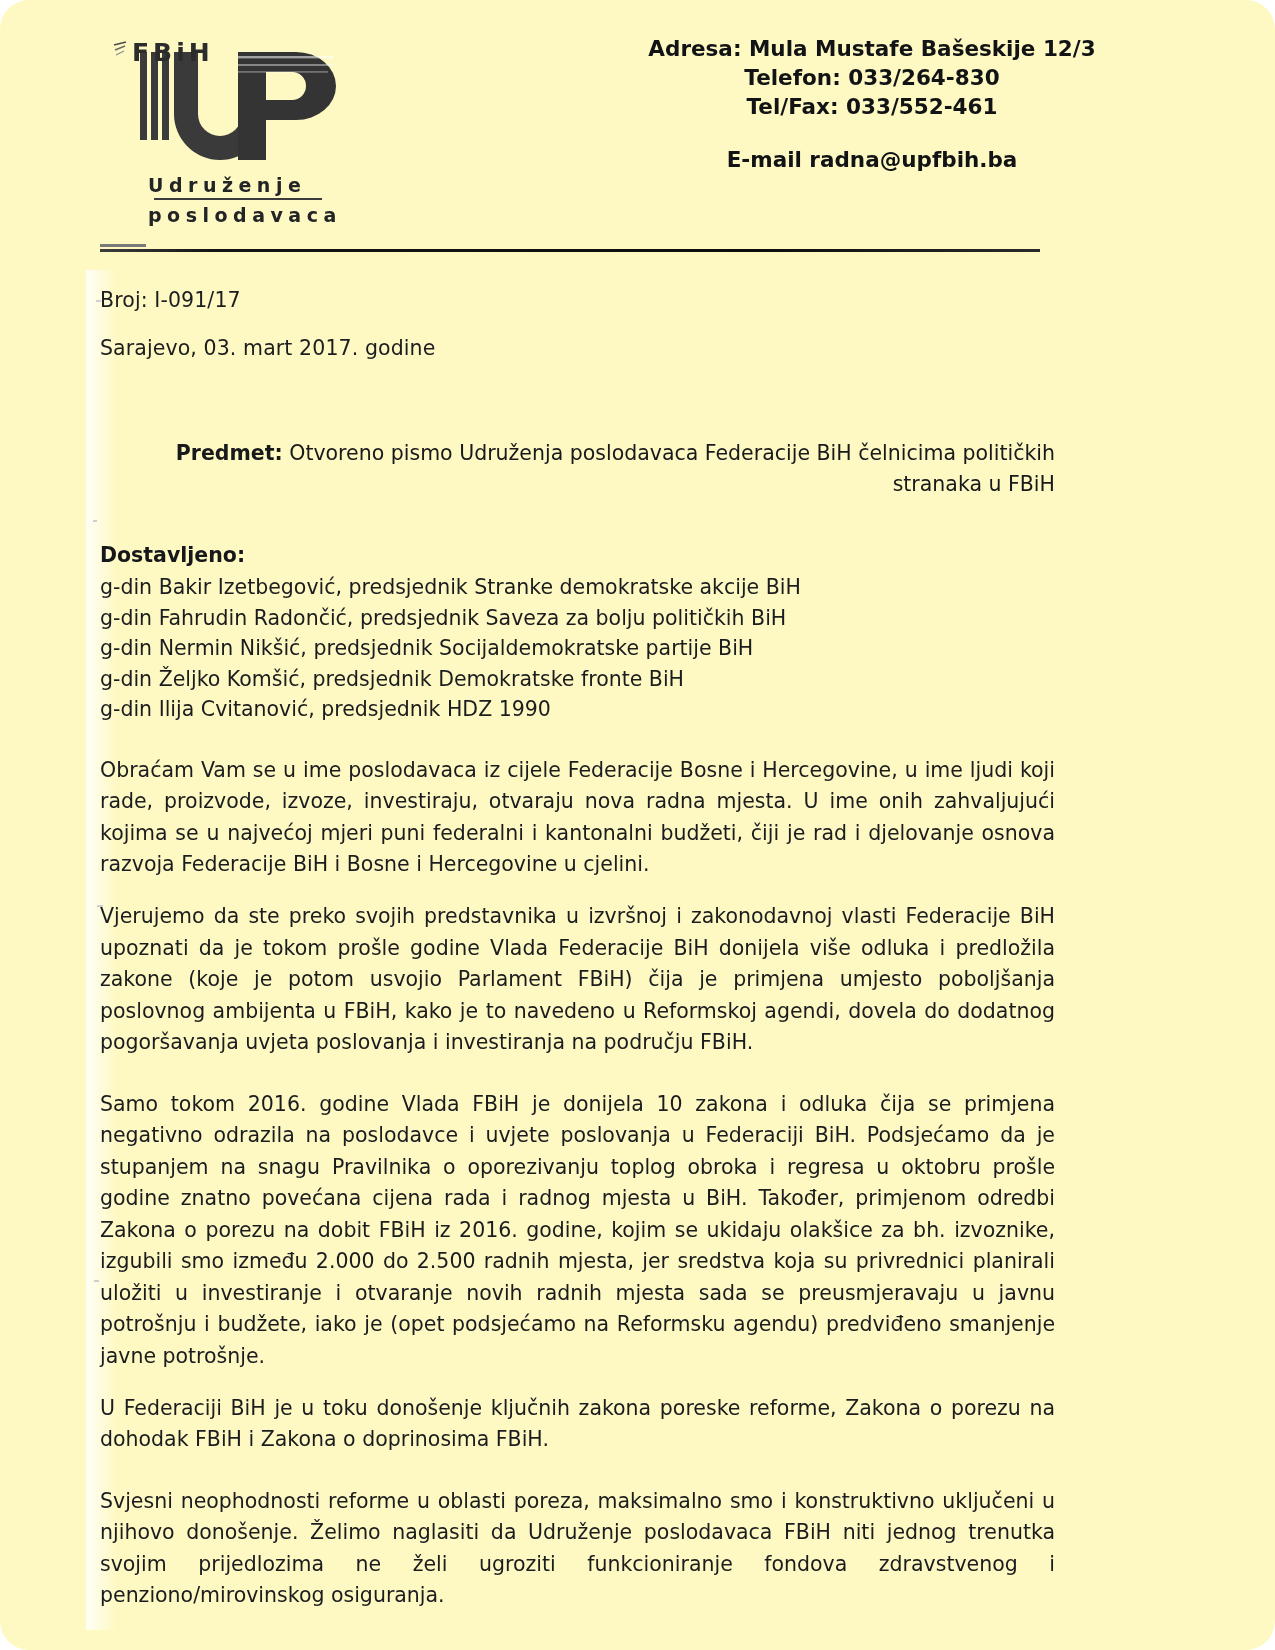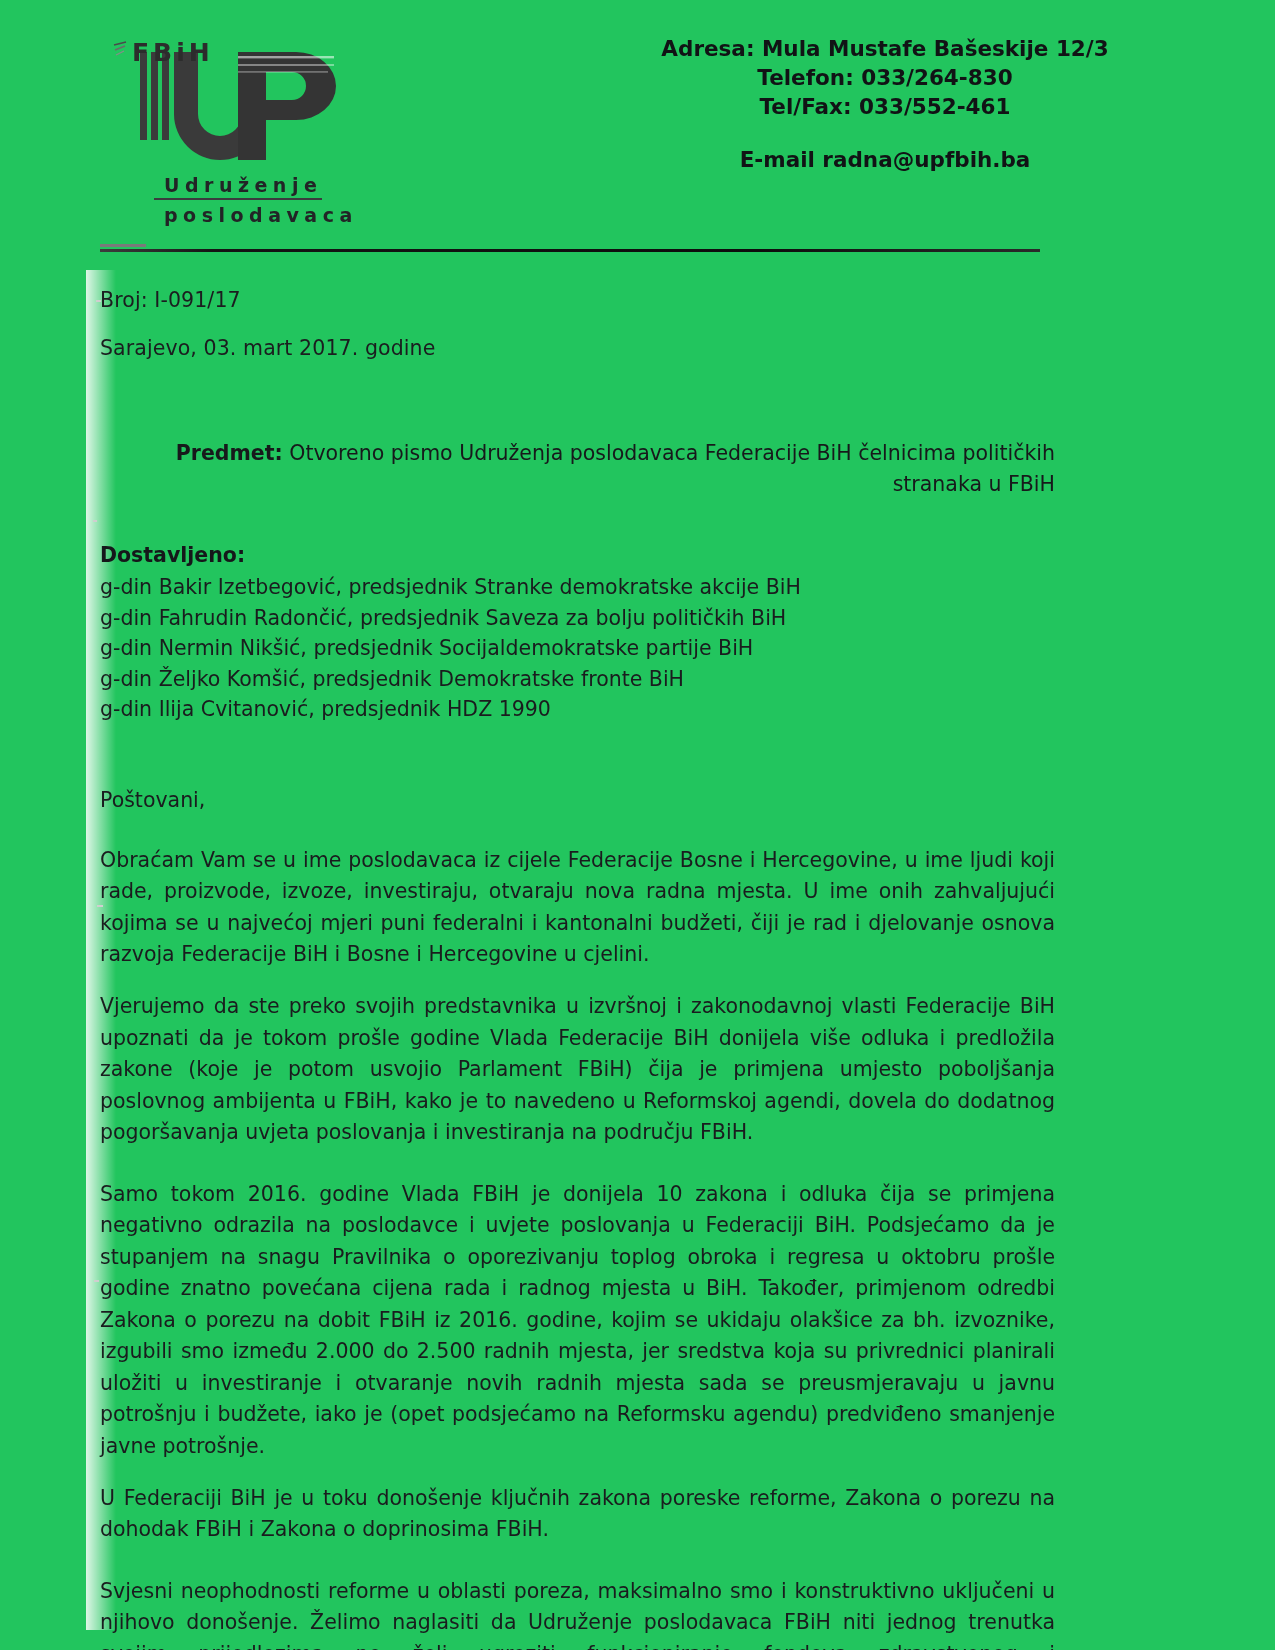--- a/index.html
+++ b/index.html
@@ -13,21 +13,22 @@
     height: 1650px;
     position: relative;
     overflow: hidden;
     font-family: "DejaVu Sans", "Liberation Sans", sans-serif;
     color: #16181a;
     -webkit-font-smoothing: antialiased;
   }
   .page {
     position: absolute;
     inset: 0;
-    background: #22c55e;
+    background: #fef9c3;
+    border-radius: 29px;
   }
 
   
   .letterhead {
     position: absolute;
     top: 18px;
     left: 0;
     width: 1275px;
     height: 210px;
   }
@@ -60,42 +61,42 @@
   .logo-mark {
     position: absolute;
     left: 30px;
     top: 18px;
     width: 220px;
     height: 125px;
     z-index: 2;
   }
   .logo-word1, .logo-word2 {
     position: absolute;
-    left: 60px;
+    left: 44px;
     font-family: "DejaVu Sans", "Liberation Sans", sans-serif;
     font-size: 19px;
     font-weight: 700;
     letter-spacing: 5.5px;
     color: #222426;
     white-space: nowrap;
   }
   .logo-word1 { top: 148px; }
   .logo-word2 { top: 178px; }
   .logo-underline {
     position: absolute;
     left: 50px;
     top: 172px;
     width: 168px;
     height: 2px;
     background: #3a3c3e;
   }
 
   .contact-block {
     position: absolute;
-    left: 625px;
+    left: 612px;
     top: 16px;
     width: 520px;
     text-align: center;
     font-family: "DejaVu Sans", "Liberation Sans", sans-serif;
     font-weight: 700;
     font-size: 21.5px;
     line-height: 29px;
     color: #111315;
   }
   .contact-block .spaced {
@@ -259,21 +260,20 @@
 
     <div class="dostavljeno-head">Dostavljeno:</div>
     <ul class="recipients">
       <li>g-din Bakir Izetbegović, predsjednik Stranke demokratske akcije BiH</li>
       <li>g-din  Fahrudin Radončić, predsjednik Saveza za bolju političkih BiH</li>
       <li>g-din Nermin Nikšić, predsjednik Socijaldemokratske partije BiH</li>
       <li>g-din Željko Komšić, predsjednik Demokratske fronte BiH</li>
       <li>g-din  Ilija Cvitanović, predsjednik HDZ 1990</li>
     </ul>
 
-    <div class="salutation">Poštovani,</div>
 
     <p class="para">Obraćam  Vam se u ime poslodavaca iz cijele Federacije Bosne i Hercegovine, u ime ljudi koji rade, proizvode, izvoze, investiraju, otvaraju nova radna mjesta. U ime onih zahvaljujući kojima se u najvećoj mjeri puni federalni i kantonalni budžeti, čiji je rad i djelovanje osnova razvoja Federacije BiH i Bosne i Hercegovine u cjelini.</p>
     <p class="para tight">Vjerujemo da ste preko svojih predstavnika u izvršnoj i zakonodavnoj vlasti Federacije BiH upoznati da je tokom prošle godine Vlada Federacije BiH donijela više odluka i predložila zakone (koje je potom usvojio Parlament FBiH) čija je primjena umjesto poboljšanja poslovnog ambijenta u FBiH, kako je to navedeno u Reformskoj agendi, dovela do dodatnog pogoršavanja uvjeta poslovanja i investiranja na području FBiH.</p>
     <p class="para">Samo tokom 2016. godine Vlada FBiH je donijela 10 zakona i odluka čija se primjena negativno odrazila na poslodavce i uvjete poslovanja u Federaciji BiH. Podsjećamo da je stupanjem na snagu Pravilnika o oporezivanju toplog obroka i regresa u oktobru prošle godine znatno povećana cijena rada i radnog mjesta u BiH. Također, primjenom odredbi  Zakona o porezu na dobit FBiH iz 2016. godine, kojim se ukidaju olakšice za bh. izvoznike, izgubili smo između 2.000 do 2.500 radnih mjesta, jer sredstva koja su privrednici planirali uložiti u investiranje i otvaranje novih radnih mjesta sada se preusmjeravaju u javnu potrošnju i budžete, iako je (opet podsjećamo na Reformsku agendu) predviđeno smanjenje javne potrošnje.</p>
     <p class="para tight">U Federaciji BiH je u toku donošenje ključnih zakona poreske reforme, Zakona o porezu na dohodak FBiH i Zakona o doprinosima FBiH.</p>
     <p class="para">Svjesni neophodnosti reforme u oblasti poreza, maksimalno smo i konstruktivno uključeni u njihovo donošenje. Želimo naglasiti da Udruženje poslodavaca FBiH niti jednog trenutka svojim prijedlozima ne želi ugroziti funkcioniranje fondova zdravstvenog i penziono/mirovinskog osiguranja.</p>
   </div>
 
   <div class="scan-speck" style="left:96px;  top:300px; width:5px;  height:2px;"></div>
   <div class="scan-speck" style="left:93px;  top:520px; width:4px;  height:2px;"></div>

